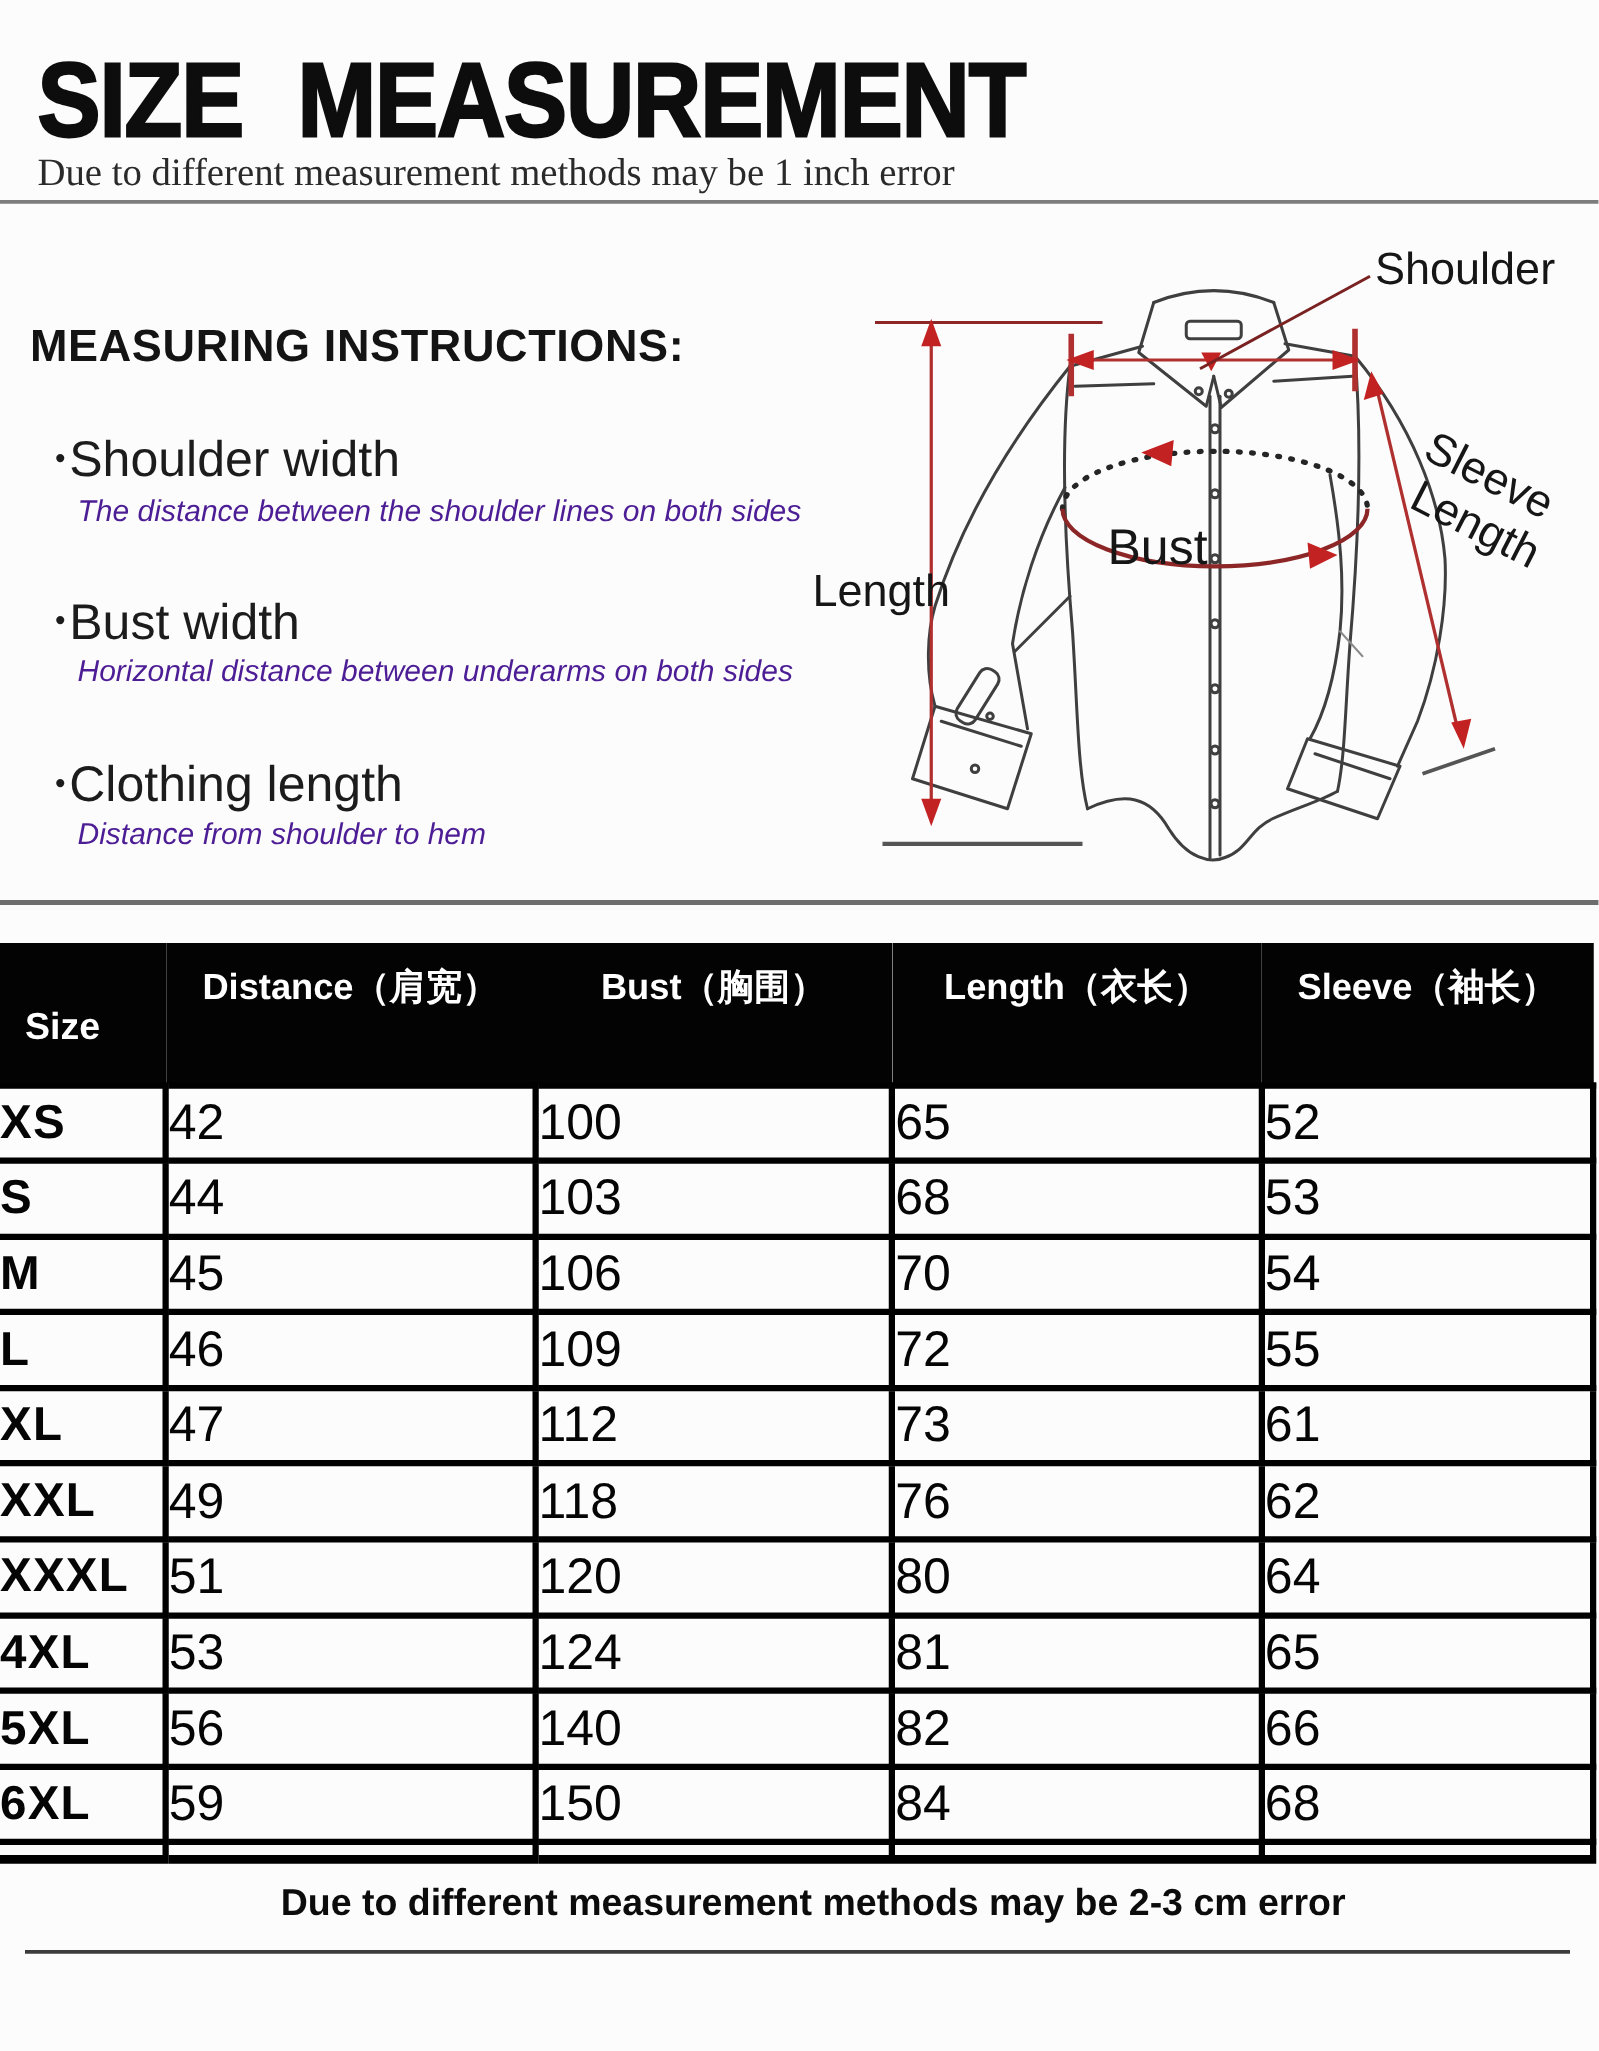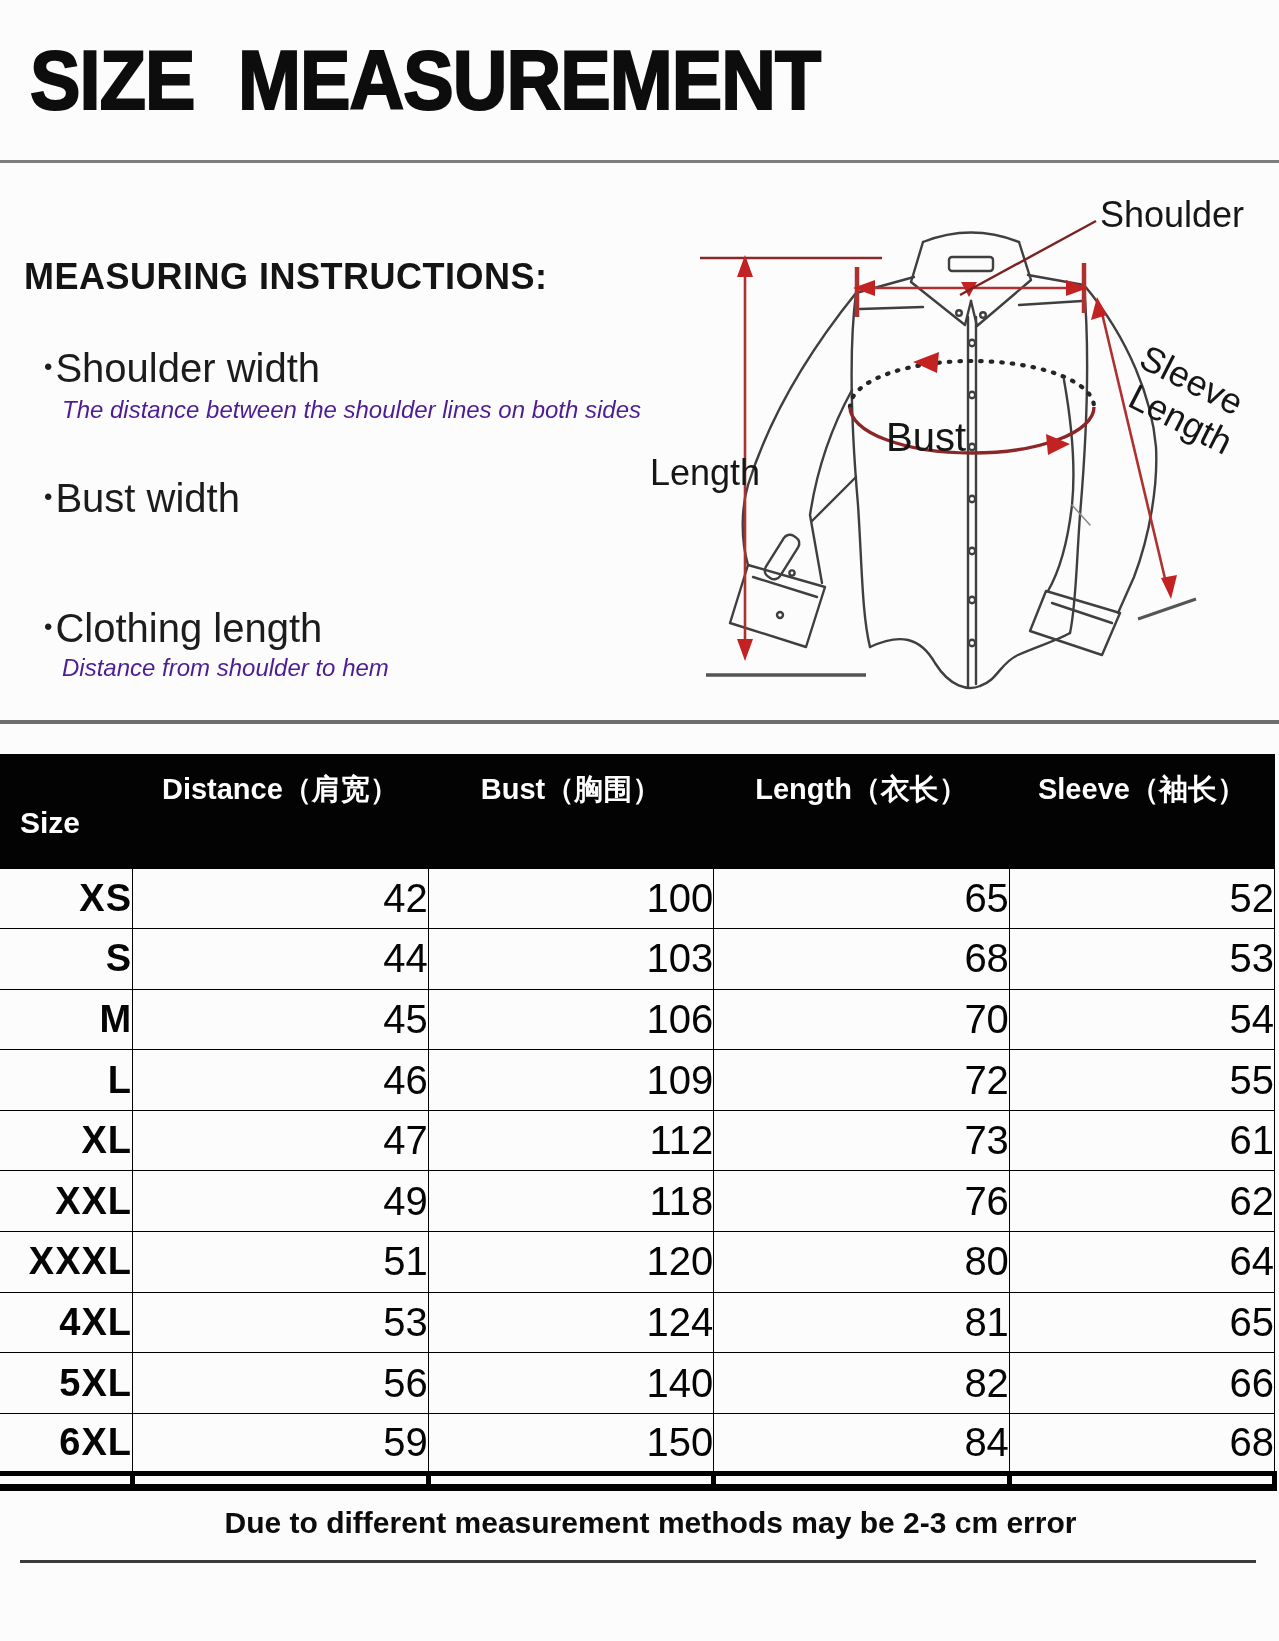--- a/index.html
+++ b/index.html
@@ -104,22 +104,22 @@
   }
   .size-table thead th.size-head {
     text-align: left;
     padding-left: 20px;
     vertical-align: middle;
     padding-top: 26px;
     font-size: 30px;
   }
   .size-table tbody tr { height: 60.6px; }
   .size-table tbody td {
-    border: 1px solid #000000;
-    text-align: right;
+    border: 5px solid #000000;
+    text-align: left;
     font-size: 40px;
     font-weight: 400;
     color: #050505;
     padding: 0;
   }
   .size-table tbody td.size-col {
     border-left: none;
     font-weight: 700;
     font-size: 38px;
     letter-spacing: 1px;
@@ -142,28 +142,30 @@
     color: #0c0c0c;
     margin-left: 11px;
   }
 </style>
 </head>
 <body>
 
 <div class="canvas">
 
   <h1 class="page-title">SIZE MEASUREMENT</h1>
+  <div class="page-subtitle">Due to different measurement methods may be 1 inch error</div>
   <div class="rule rule-top"></div>
 
   <div class="ins-heading">MEASURING INSTRUCTIONS:</div>
 
   <div class="ins-term t1"><span class="blt">•</span><span>Shoulder width</span></div>
   <div class="ins-desc d1">The distance between the shoulder lines on both sides</div>
 
   <div class="ins-term t2"><span class="blt">•</span><span>Bust width</span></div>
+  <div class="ins-desc d2">Horizontal distance between underarms on both sides</div>
 
   <div class="ins-term t3"><span class="blt">•</span><span>Clothing length</span></div>
   <div class="ins-desc d3">Distance from shoulder to hem</div>
 
   <svg class="diagram" width="660" height="516" viewBox="0 0 660 516">
 
     <g fill="none" stroke="#3f3f3f" stroke-width="2.4" stroke-linejoin="round" stroke-linecap="round">
 
       <path d="M 303,57 Q 351,38 399,57"></path>
       <path d="M 303,57 L 291,97 L 345,140 L 351,116"></path>

